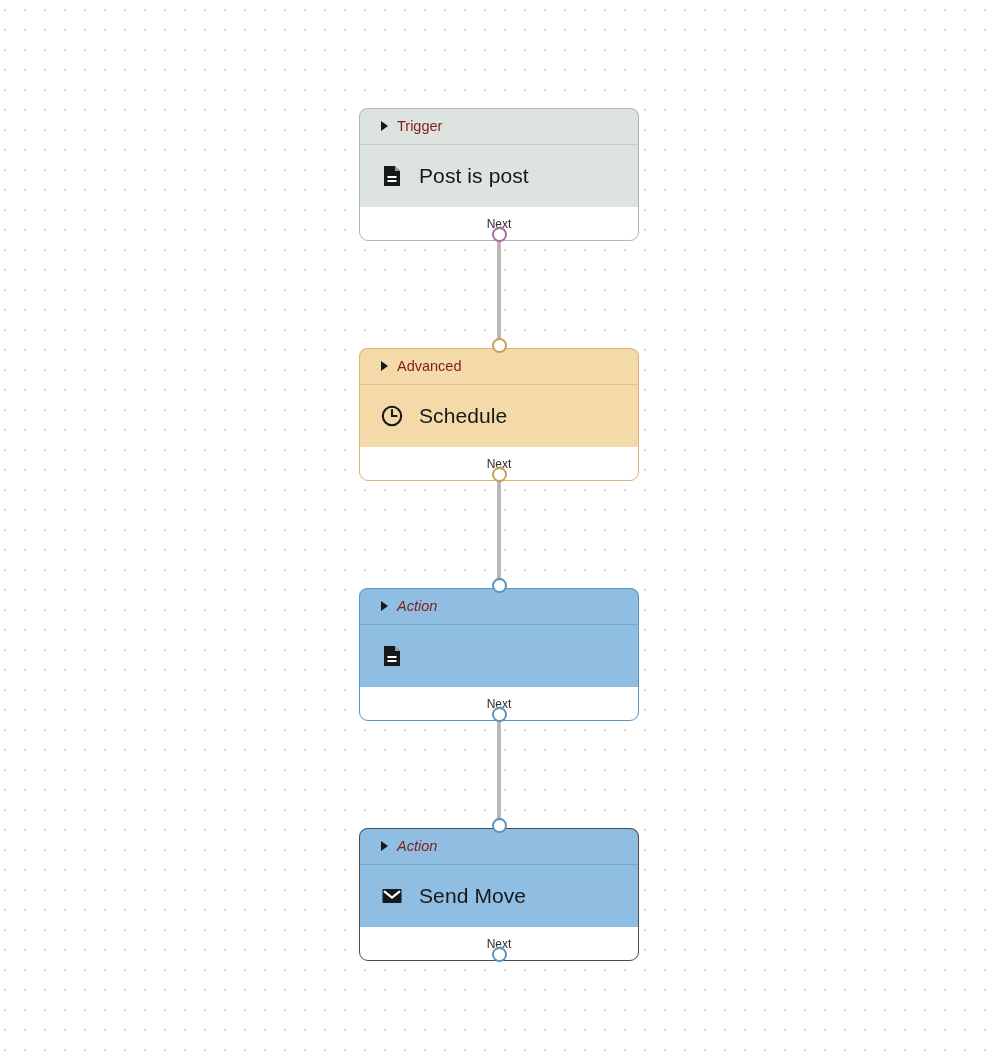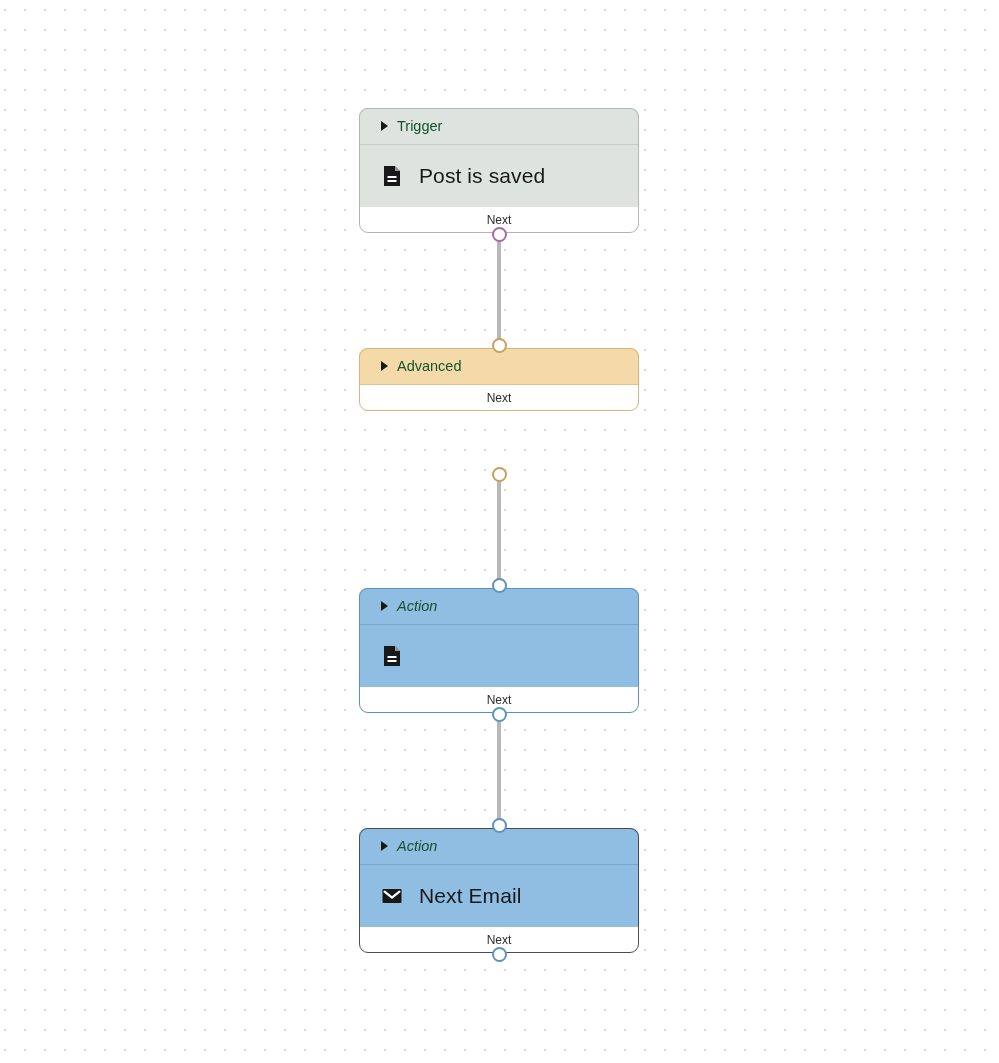--- a/index.html
+++ b/index.html
@@ -47,21 +47,21 @@
 
   .node-header {
     height: 36px;
     display: flex;
     align-items: center;
     padding-left: 22px;
     box-sizing: border-box;
     border-top-left-radius: 8px;
     border-top-right-radius: 8px;
     font-size: 14.5px;
-    color: #14532d;
+    color: #7f1d1d;
   }
 
   .disclosure {
     display: inline-block;
     width: 0;
     height: 0;
     border-left: 7px solid #17181a;
     border-top: 5px solid transparent;
     border-bottom: 5px solid transparent;
     margin-right: 9px;
@@ -91,21 +91,21 @@
   }
 
   .node-title {
     font-size: 21px;
     color: #17181a;
     letter-spacing: 0.1px;
     white-space: nowrap;
   }
 
   .node-footer {
-    height: 26px;
+    height: 34px;
     display: flex;
     align-items: center;
     justify-content: center;
     background-color: #ffffff;
     border-bottom-left-radius: 8px;
     border-bottom-right-radius: 8px;
     font-size: 12px;
     color: #2b2c2e;
   }
 
@@ -168,35 +168,44 @@
     <div class="node-divider"></div>
     <div class="node-body">
       <span class="node-icon">
         <svg width="24" height="24" viewBox="0 0 24 24" aria-hidden="true">
           <path d="M4 2 h11 l5 5 v15 H4 Z" fill="#17181a"></path>
           <path d="M15 2 v5 h5 Z" fill="#ffffff" opacity="0.55"></path>
           <rect x="7.5" y="12" width="9" height="2" fill="#ffffff"></rect>
           <rect x="7.5" y="16" width="9" height="2" fill="#ffffff"></rect>
         </svg>
       </span>
-      <span class="node-title">Post is saved</span>
+      <span class="node-title">Post is post</span>
     </div>
     <div class="node-footer">
       <span>Next</span>
     </div>
     <div class="node-outline"></div>
   </div>
   <div class="port" style="top:227px; border-color:#a56ba8;"></div>
 
   <div class="node t-advanced" style="top:348px;border-radius:24px;">
     <div class="node-header">
       <span class="disclosure"></span>
       <span>Advanced</span>
     </div>
     <div class="node-divider"></div>
+    <div class="node-body">
+      <span class="node-icon">
+        <svg width="24" height="24" viewBox="0 0 24 24" aria-hidden="true">
+          <circle cx="12" cy="12" r="9.2" fill="none" stroke="#17181a" stroke-width="2.1"></circle>
+          <path d="M12 6.4 V12 H16.4" fill="none" stroke="#17181a" stroke-width="2.1" stroke-linecap="square"></path>
+        </svg>
+      </span>
+      <span class="node-title">Schedule</span>
+    </div>
     <div class="node-footer">
       <span>Next</span>
     </div>
     <div class="node-outline"></div>
   </div>
   <div class="port" style="top:338px; border-color:#c9a059;"></div>
   <div class="port" style="top:467px; border-color:#c9a059;"></div>
 
   <div class="node t-action" style="top:588px;">
     <div class="node-header">
@@ -228,21 +237,21 @@
       <span>Action</span>
     </div>
     <div class="node-divider"></div>
     <div class="node-body">
       <span class="node-icon">
         <svg width="24" height="24" viewBox="0 0 24 24" aria-hidden="true">
           <rect x="2.5" y="5" width="19" height="14" rx="1" fill="#17181a"></rect>
           <path d="M4.6 7.6 L12 13.6 L19.4 7.6" fill="none" stroke="#ffffff" stroke-width="2.2" stroke-linecap="round" stroke-linejoin="round"></path>
         </svg>
       </span>
-      <span class="node-title">Next Email</span>
+      <span class="node-title">Send Move</span>
     </div>
     <div class="node-footer">
       <span>Next</span>
     </div>
     <div class="node-outline"></div>
   </div>
   <div class="port" style="top:818px; border-color:#5b93bd;"></div>
   <div class="port" style="top:947px; border-color:#5b93bd;"></div>
 
 </div>

